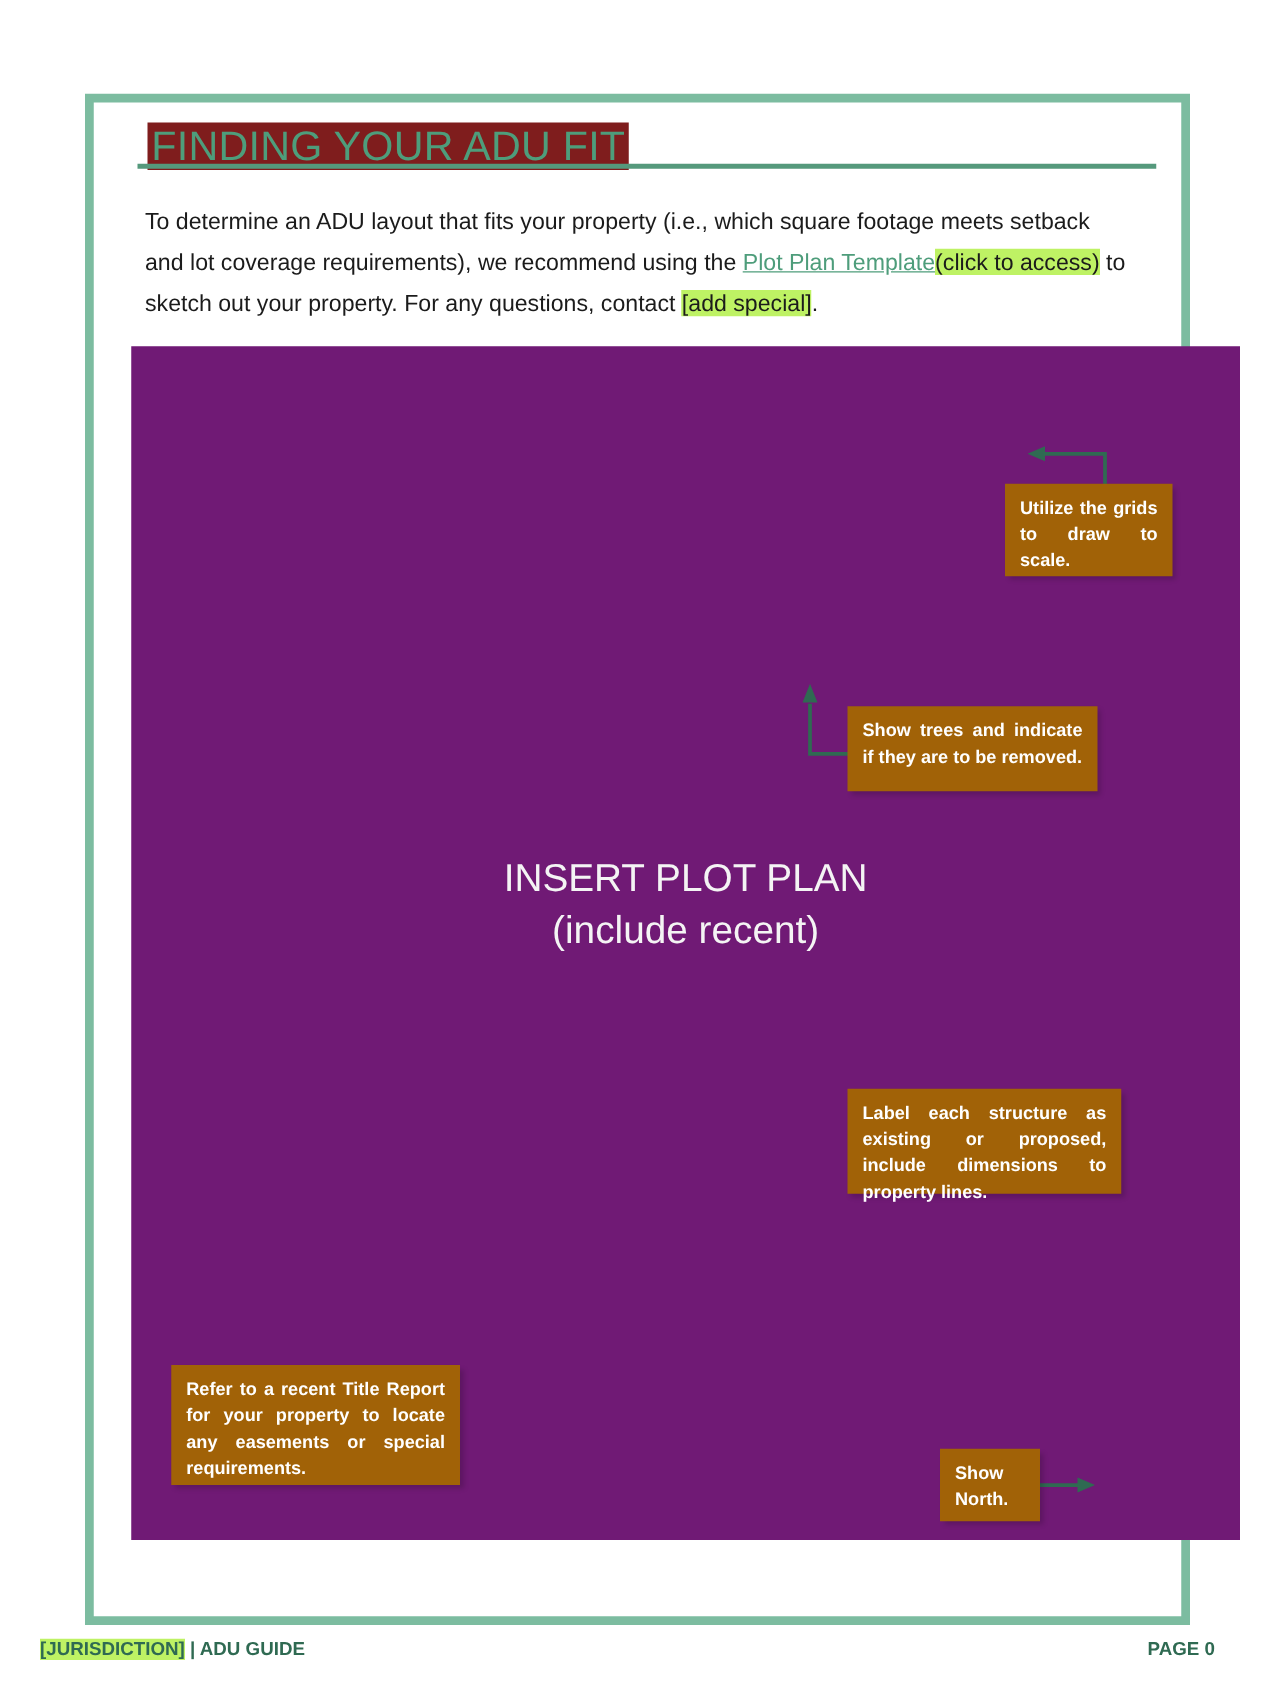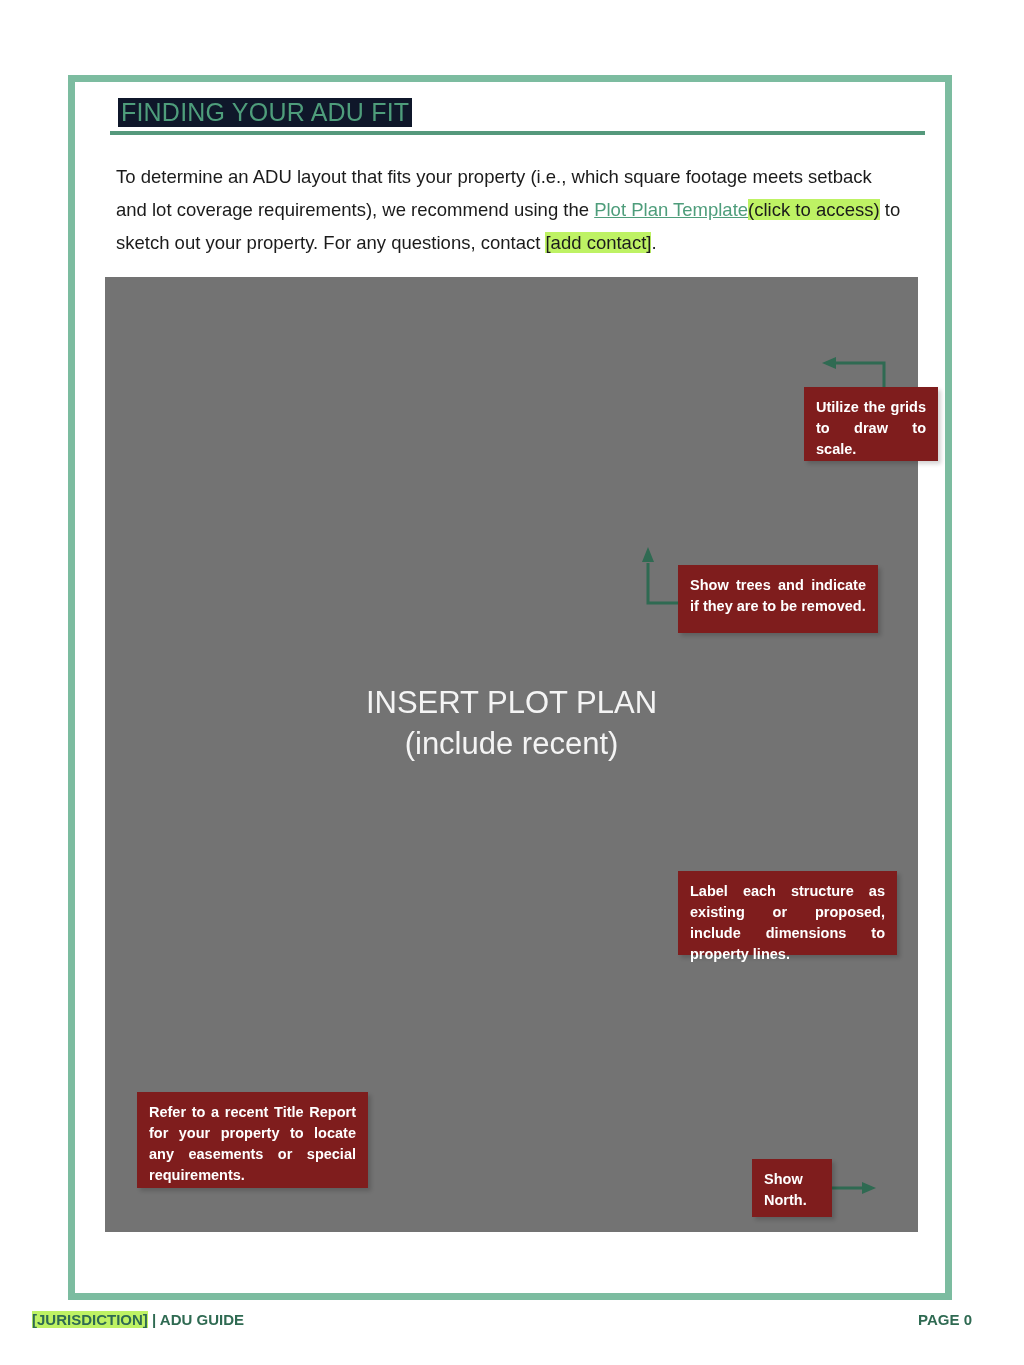--- a/index.html
+++ b/index.html
@@ -25,24 +25,24 @@
     border: 7px solid #7CBCA0;
     box-sizing: border-box;
     background: #ffffff;
   }
 
   
   #section-title {
     position: absolute;
     left: 118px;
     top: 98px;
-    font-size: 25px;
+    font-size: 33px;
     letter-spacing: .2px;
     color: #4E9D7B;
-    background: #0f172a;
+    background: #7f1d1d;
     padding: 0 3px;
     white-space: nowrap;
   }
   #title-rule {
     position: absolute;
     left: 110px;
     top: 131px;
     width: 815px;
     height: 4px;
     background: #55997C;
@@ -63,39 +63,39 @@
   }
   .hl {
     background: #bef264;
   }
 
   
   #plot-area {
     position: absolute;
     left: 105px;
     top: 277px;
-    width: 813px;
+    width: 887px;
     height: 955px;
-    background: #737373;
+    background: #701a75;
   }
   #plot-placeholder {
     position: absolute;
     left: 0;
     top: 405px;
     width: 100%;
     text-align: center;
     font-size: 31px;
     line-height: 41px;
     color: #F4F4F4;
   }
 
   
   .callout {
     position: absolute;
-    background: #7f1d1d;
+    background: #a16207;
     color: #ffffff;
     font-size: 14.5px;
     font-weight: bold;
     line-height: 21px;
     text-align: justify;
     box-sizing: border-box;
     padding: 10px 12px 3px 12px;
     box-shadow: 3px 3px 4px rgba(0,0,0,.17);
   }
   .callout-justify {
@@ -144,21 +144,21 @@
 </head>
 <body>
 
 <div id="page-frame"></div>
 
 <div id="section-title">FINDING YOUR ADU FIT</div>
 
 <div id="title-rule"></div>
 
 <div id="intro-paragraph">
-  <span>To determine an ADU layout that fits your property (i.e., which square footage meets setback and lot coverage requirements), we recommend using the </span><a class="link-green" href="#">Plot Plan Template</a><span class="hl">(click to access)</span><span> to sketch out your property. For any questions, contact </span><span class="hl">[add contact]</span><span>.</span>
+  <span>To determine an ADU layout that fits your property (i.e., which square footage meets setback and lot coverage requirements), we recommend using the </span><a class="link-green" href="#">Plot Plan Template</a><span class="hl">(click to access)</span><span> to sketch out your property. For any questions, contact </span><span class="hl">[add special]</span><span>.</span>
 </div>
 
 <div id="plot-area">
   <div id="plot-placeholder">
     <div>INSERT PLOT PLAN</div>
     <div>(include recent)</div>
   </div>
 </div>
 
 <svg class="arrow" id="arrow-grids" viewBox="0 0 70 40">

